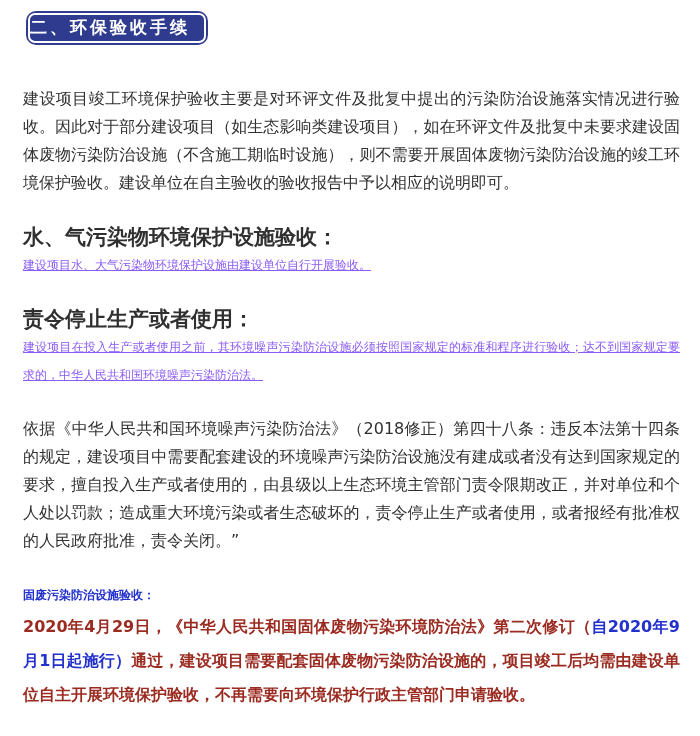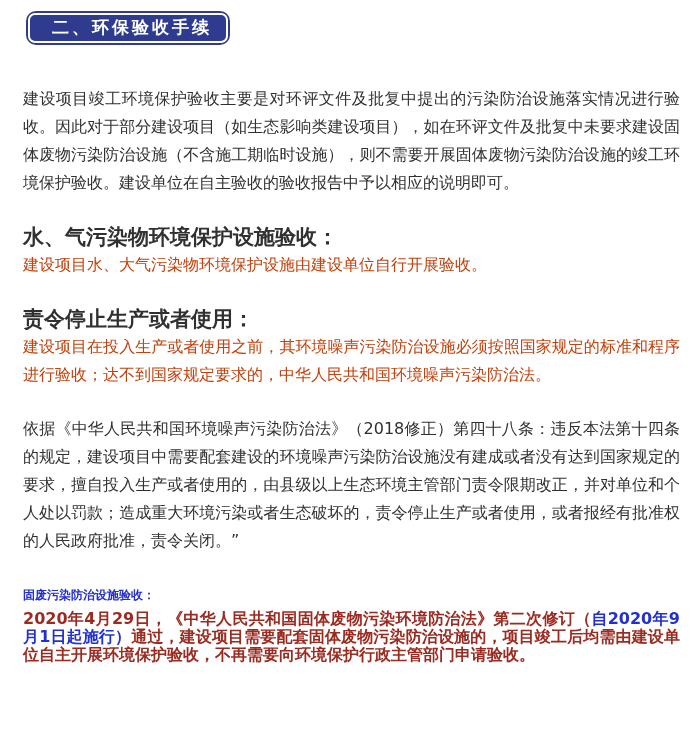--- a/index.html
+++ b/index.html
@@ -27,21 +27,21 @@
     margin-left: 3px;
     background: #2e3b8e;
     border-radius: 10px;
     padding: 2px;
   }
   .badge-inner {
     display: block;
     background: #2e3b8e;
     border: 2px solid #ffffff;
     border-radius: 7px;
-    padding: 2px 14px 4px 22px;
+    padding: 2px 14px 4px 0;
     color: #ffffff;
     font-size: 17px;
     font-weight: 700;
     letter-spacing: 3px;
     line-height: 20px;
     white-space: nowrap;
   }
   
   .content {
     margin-top: 40px;
@@ -56,41 +56,42 @@
   .para .lead {
     font-weight: 400;
   }
   .sec-heading {
     font-size: 21px;
     line-height: 28px;
     font-weight: 700;
     color: #303030;
   }
   .sec-body {
-    font-size: 16px;
+    font-size: 12px;
     line-height: 28px;
     text-align: justify;
-    color: #c2410c;
+    color: #8b5cf6;
+    text-decoration: underline;
   }
   .section {
     margin: 0 0 26px 0;
   }
   
   .final-section {
     margin-top: 12px;
   }
   .final-heading {
     font-size: 12px;
     line-height: 29px;
     font-weight: 700;
     color: #2230cc;
   }
   .final-body {
     font-size: 16px;
-    line-height: 18px;
+    line-height: 34px;
     font-weight: 700;
     text-align: justify;
   }
   .red-text  { color: #9b2b20; }
   .blue-text { color: #2230cc; }
 </style>
 </head>
 <body>
 
 <div class="page">

